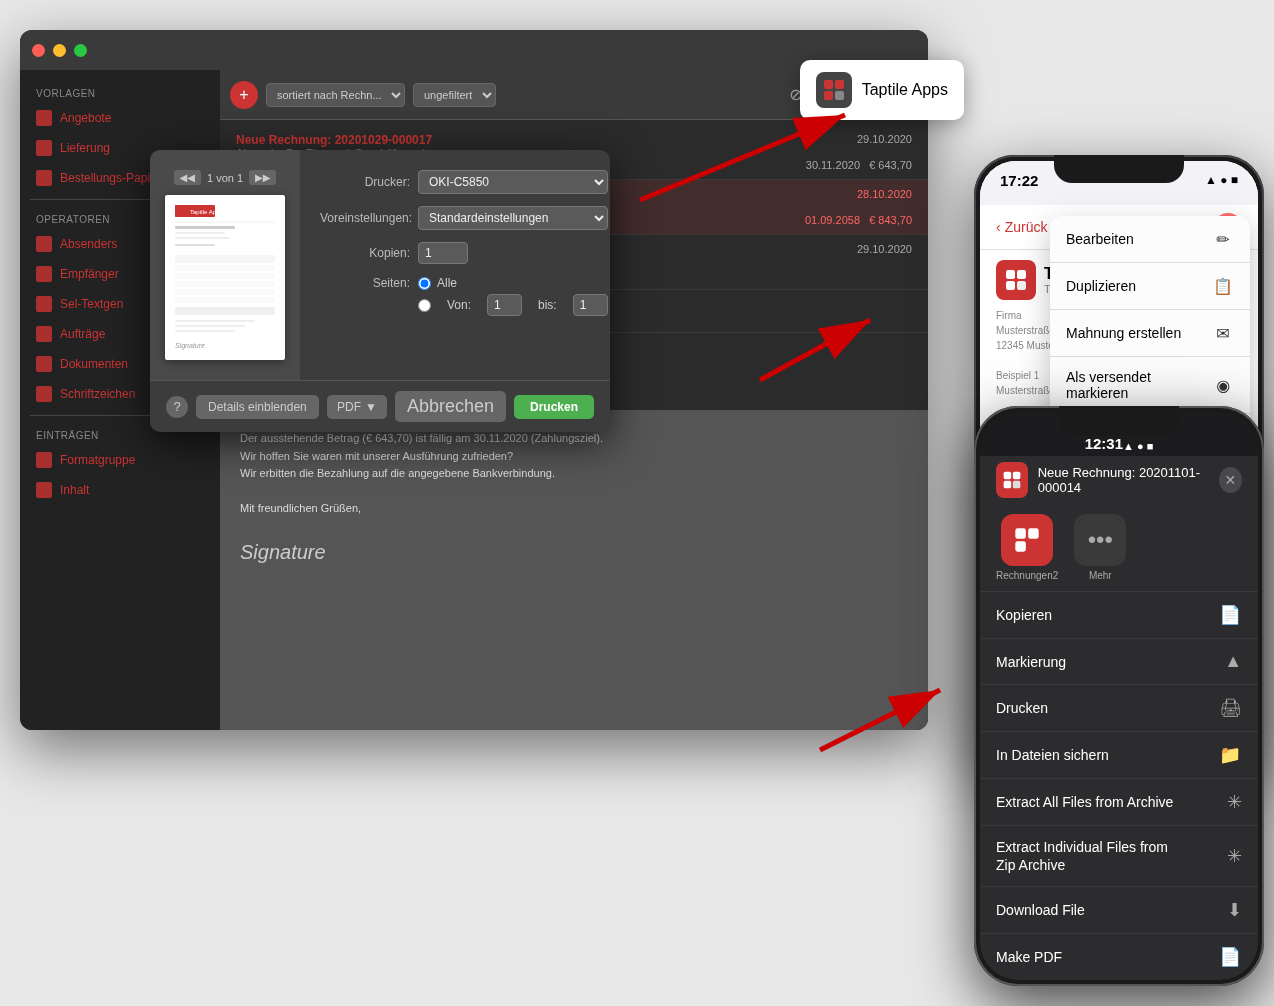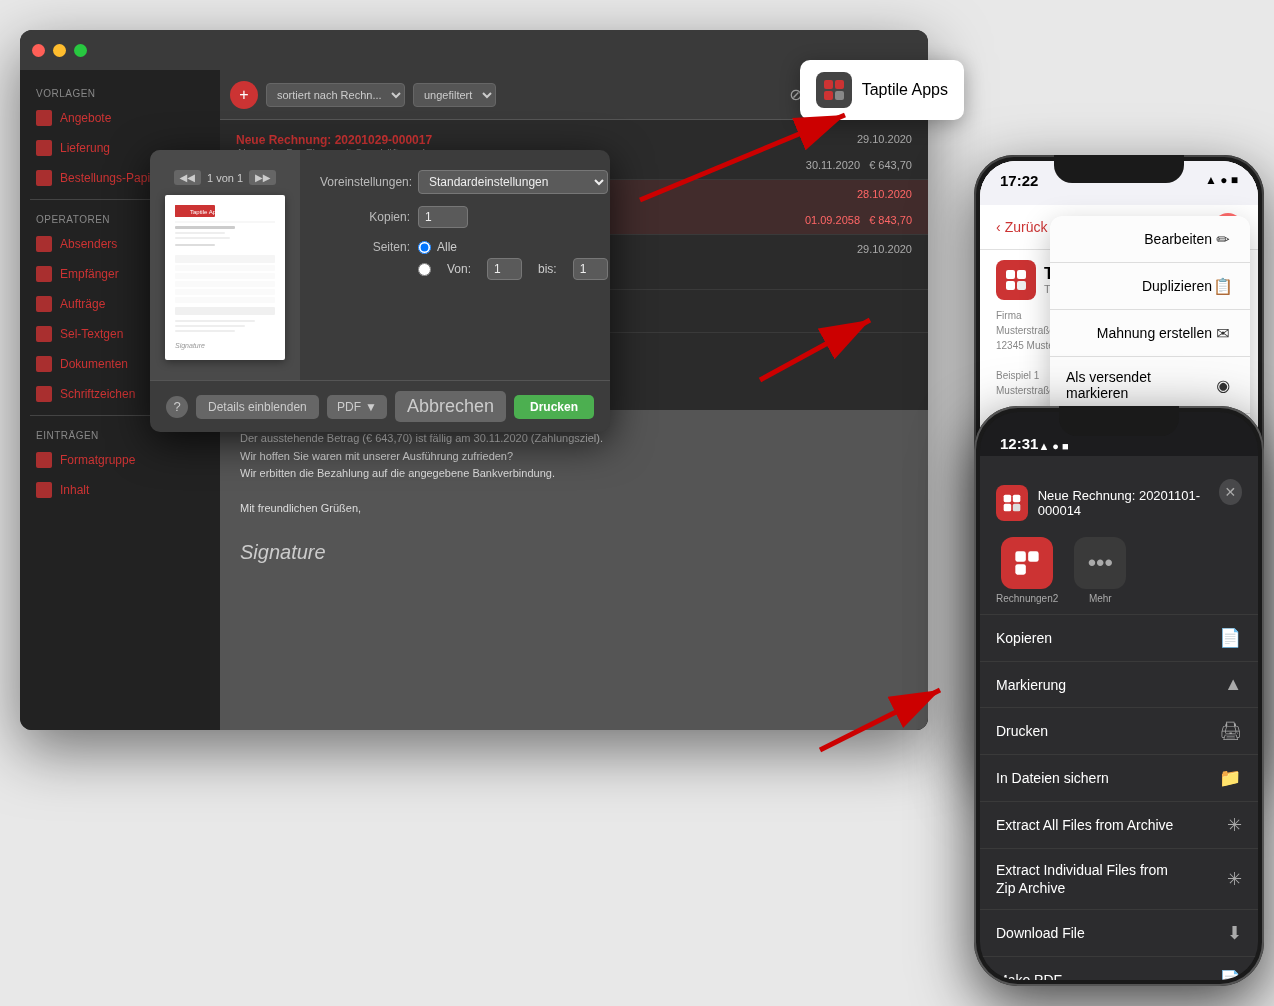--- a/index.html
+++ b/index.html
@@ -410,21 +410,21 @@
       width: 200px;
       background: #f0f0f0;
       border-radius: 12px;
       box-shadow: 0 10px 30px rgba(0,0,0,0.25);
       overflow: hidden;
       z-index: 30;
     }
     .ios-menu-item {
       display: flex;
       align-items: center;
-      justify-content: flex-end;
+      justify-content: space-between;
       padding: 12px 16px;
       font-size: 14px;
       color: #000;
       border-bottom: 1px solid #ddd;
       cursor: pointer;
       background: rgba(255,255,255,0.8);
     }
     .ios-menu-item:last-child { border-bottom: none; }
     .ios-menu-icon {
       width: 22px; height: 22px;
@@ -481,21 +481,21 @@
       bottom: 6px;
       background: #1c1c1e;
       border-radius: 38px;
       overflow: hidden;
     }
     .iphone-statusbar {
       height: 44px;
       background: transparent;
       display: flex;
       align-items: flex-end;
-      justify-content: flex-start;
+      justify-content: center;
       padding: 0 20px 4px;
     }
     .iphone-time {
       font-size: 15px;
       font-weight: 600;
       color: white;
     }
     .iphone-status-icons {
       display: flex;
       gap: 5px;
@@ -509,21 +509,20 @@
       display: flex;
       align-items: center;
       justify-content: space-between;
       padding: 6px 16px 6px;
       background: #2c2c2e;
     }
     .iphone-share-title {
       display: flex;
       align-items: center;
       gap: 10px;
-      margin-top: 23px;
     }
     .share-app-icon {
       width: 36px; height: 36px;
       background: #cc3333;
       border-radius: 8px;
       display: flex; align-items: center; justify-content: center;
       color: white;
       font-size: 16px;
     }
     .share-title-text {
@@ -669,25 +668,25 @@
       <div class="sidebar-item">
         <span class="sidebar-icon"></span>
         <span>Absenders</span>
       </div>
       <div class="sidebar-item">
         <span class="sidebar-icon"></span>
         <span>Empfänger</span>
       </div>
       <div class="sidebar-item">
         <span class="sidebar-icon"></span>
-        <span>Aufträge</span>
+        <span>Sel-Textgen</span>
       </div>
       <div class="sidebar-item">
         <span class="sidebar-icon"></span>
-        <span>Sel-Textgen</span>
+        <span>Aufträge</span>
       </div>
       <div class="sidebar-item">
         <span class="sidebar-icon"></span>
         <span>Dokumenten</span>
       </div>
       <div class="sidebar-item">
         <span class="sidebar-icon"></span>
         <span>Schriftzeichen</span>
       </div>
       <div class="sidebar-divider"></div>
@@ -803,20 +802,28 @@
             <rect x="5" y="120" width="80" height="2" fill="#eee" rx="1"></rect>
             <rect x="5" y="125" width="70" height="2" fill="#eee" rx="1"></rect>
             <rect x="5" y="130" width="60" height="2" fill="#eee" rx="1"></rect>
             <text x="5" y="148" fill="#999" font-size="7" font-style="italic">Signature</text>
           </svg>
         </div>
       </div>
 
       <div class="print-settings">
         <div class="print-row">
+          <span class="print-label">Drucker:</span>
+          <div class="print-value">
+            <select class="print-select">
+              <option>OKI-C5850</option>
+            </select>
+          </div>
+        </div>
+        <div class="print-row">
           <span class="print-label">Voreinstellungen:</span>
           <div class="print-value">
             <select class="print-select">
               <option>Standardeinstellungen</option>
             </select>
           </div>
         </div>
         <div class="print-row">
           <span class="print-label">Kopien:</span>
           <div class="print-value">

